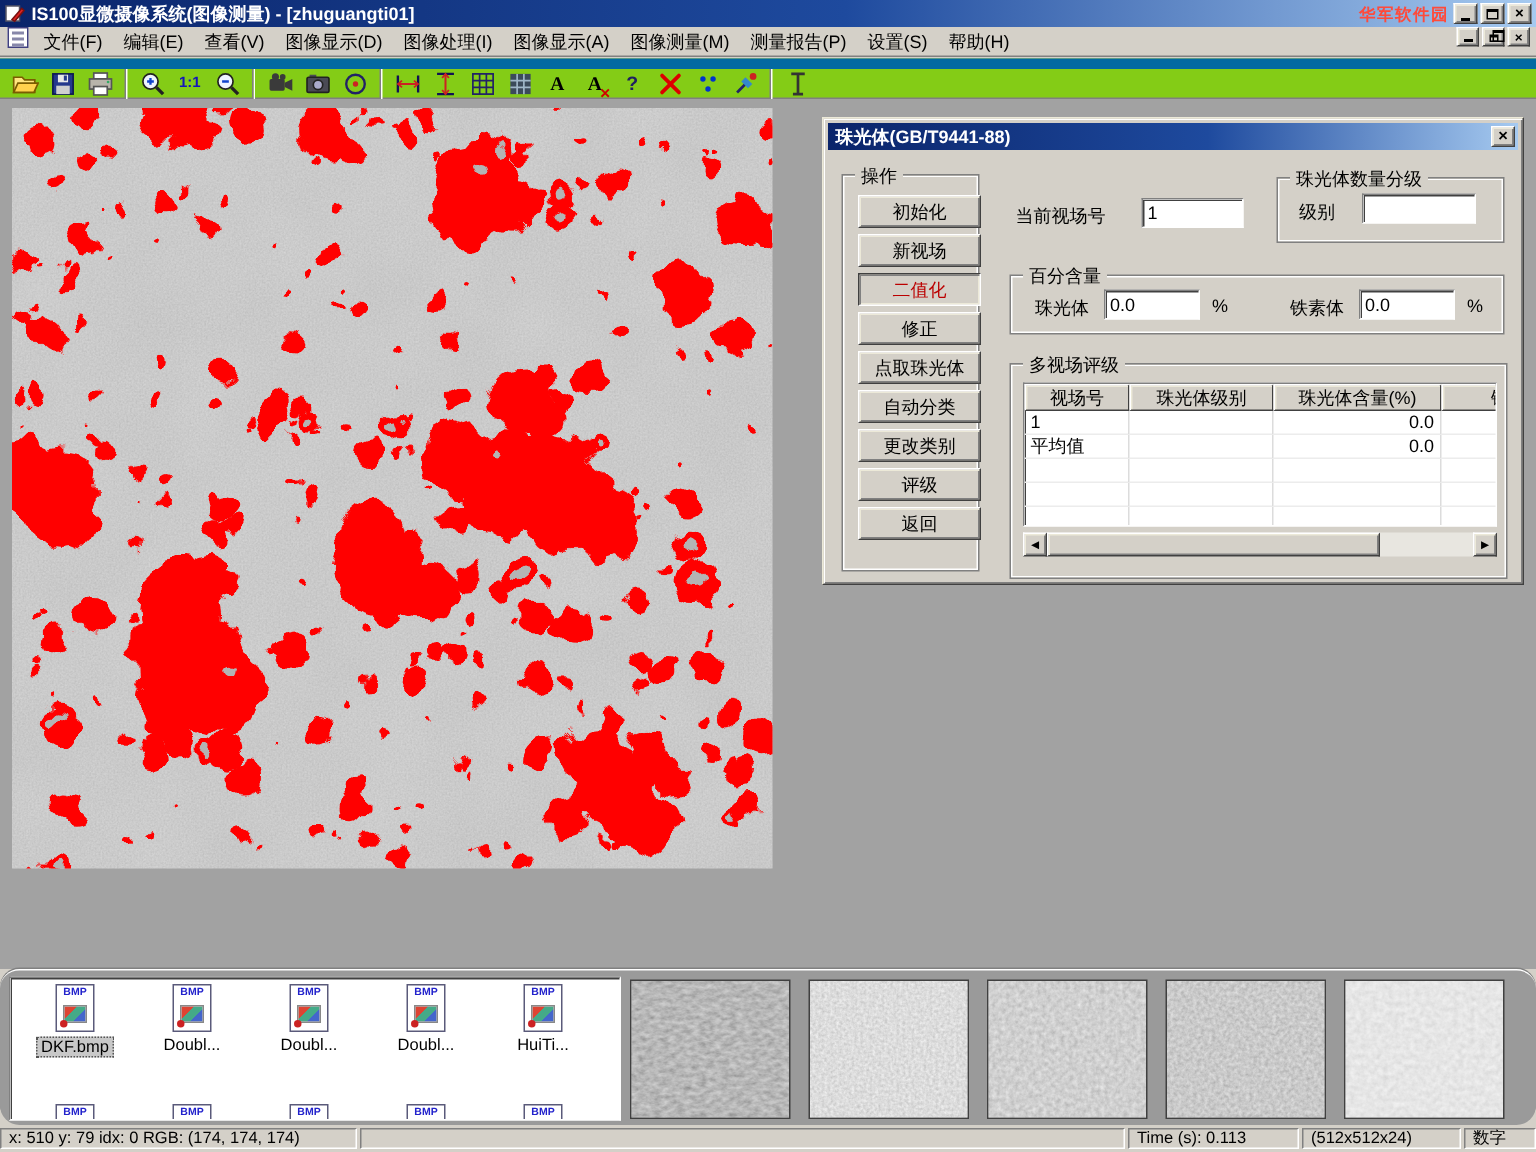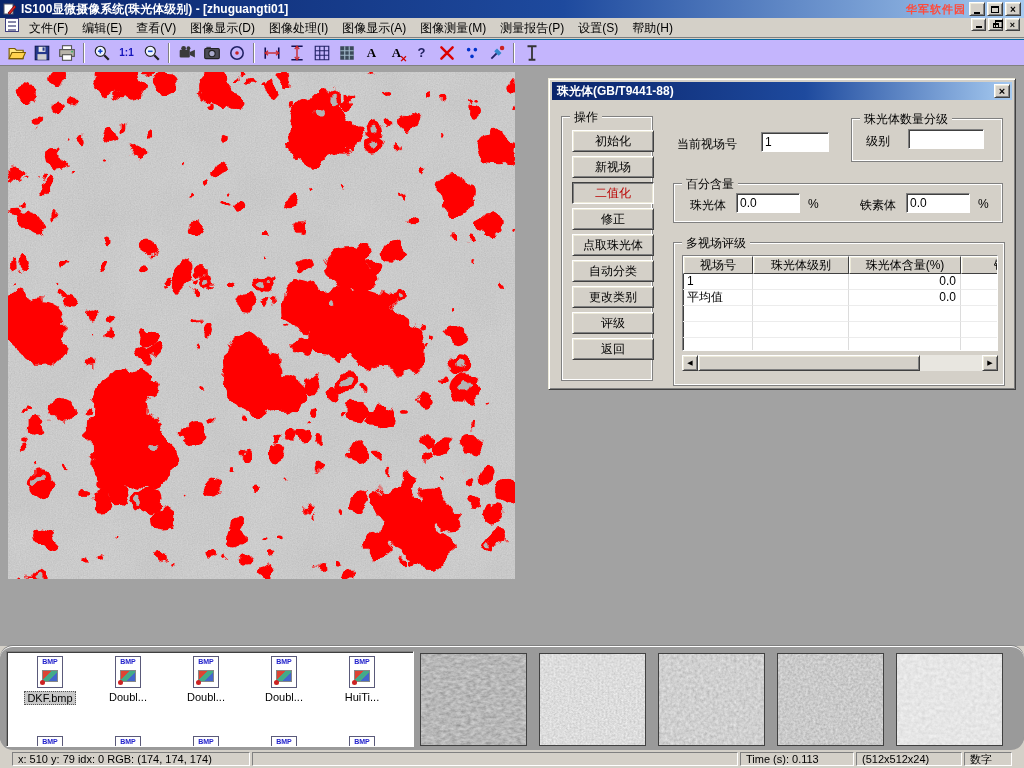--- a/index.html
+++ b/index.html
@@ -29,22 +29,22 @@
   .mdi-doc { width:14px; height:14px; margin:0 3px; background:#fff; border:1px solid #404080; position:relative; }
   .mdi-doc::after { content:""; position:absolute; left:2px; top:2px; width:8px; height:2px; background:#88a; box-shadow:0 4px 0 #88a, 0 8px 0 #88a; }
   .menu-item { padding:2px 7px; white-space:nowrap; }
   .menubar .spacer { flex:1; }
   .mdibtns { display:flex; gap:2px; margin-right:2px; }
   .mdibtn { width:15px; height:13px; display:flex; align-items:center; justify-content:center; font-size:9px; font-weight:bold; }
   .glyph-rest { position:relative; width:6px; height:5px; border:1px solid #000; border-top:2px solid #000; background:#d4d0c8; margin-top:2px; }
   .glyph-rest::before { content:""; position:absolute; left:1px; top:-5px; width:6px; height:5px; border:1px solid #000; border-top:2px solid #000; }
 
   
-  .toolbar { position:absolute; left:0; top:39px; width:100%; height:27px; background:#c4b5fd;
-    border-top:1px solid #0369a1; border-bottom:1px solid #808080; display:flex; align-items:center; padding:0 4px; }
+  .toolbar { position:absolute; left:0; top:39px; width:100%; height:27px; background:#84cc16;
+    border-top:7px solid #0369a1; border-bottom:1px solid #808080; display:flex; align-items:center; padding:0 4px; }
   .tbtn { width:25px; height:24px; display:flex; align-items:center; justify-content:center; }
   .tsep { width:2px; height:20px; border-left:1px solid #808080; border-right:1px solid #fff; margin:0 4px; }
   .tbtn-text { font-weight:bold; color:#1414bb; font-size:10px; }
   .tbtn-A { font-family:"Liberation Serif",serif; font-weight:bold; font-size:13px; color:#000; }
   .tbtn-help { font-weight:bold; font-size:13px; color:#202060; }
   .a-del { position:relative; }
   .a-del::after { content:"✕"; position:absolute; right:-6px; bottom:-3px; color:#d00000; font-size:9px; font-weight:bold; }
 
   
   .workspace { position:absolute; left:0; top:66px; width:100%; height:580px; background:#a2a2a2; }
@@ -104,21 +104,21 @@
     background:linear-gradient(135deg,#dd4433 0%,#dd4433 35%,#44aa88 35%,#44aa88 65%,#4466cc 65%); border:1px solid #888; }
   .bmp-dot { position:absolute; left:2px; bottom:2px; width:5px; height:5px; background:#cc2222; border-radius:50%; }
   .file-name { margin-top:3px; font-size:11px; white-space:nowrap; padding:0 3px; }
   .file-item.selected .file-name { background:#c8c8c8; border:1px dotted #555; padding:0 2px; }
   .thumbs { position:absolute; left:420px; top:4px; height:96px; display:flex; align-items:center; gap:12px; }
   .thumb { width:107px; height:93px; border:1px solid #404040; }
   .thumb svg { display:block; }
 
   
   .statusbar { position:absolute; left:0; top:750px; width:100%; height:18px; background:#d4d0c8;
-    display:flex; align-items:center; gap:2px; padding:0 12px; }
+    display:flex; align-items:center; gap:2px; padding:0 0; }
   .sb-cell { height:14px; line-height:13px; font-size:11px; padding:0 5px; white-space:nowrap; overflow:hidden;
     border:1px solid; border-color:#808080 #ffffff #ffffff #808080; background:#d4d0c8; }
   .sb-pos { width:238px; } .sb-fill { flex:1; } .sb-time { width:114px; } .sb-size { width:106px; } .sb-mode { width:48px; }
 </style>
 </head>
 <body>
 
 <svg width="0" height="0" style="position:absolute">
   <defs>
     <filter id="grain" x="0" y="0" width="100%" height="100%">
@@ -198,21 +198,21 @@
   </defs>
 </svg>
 
 <div class="app">
 
   <div class="titlebar">
     <svg width="14" height="14" viewBox="0 0 14 14">
       <rect x="1" y="2" width="9" height="10" fill="#fff" stroke="#556"></rect>
       <path d="M5 11 L11.5 3.5 L13 5 L6.8 12.2 Z" fill="#d22" stroke="#711"></path>
     </svg>
-    <div class="ttext">IS100显微摄像系统(珠光体级别) - [zhuguangti01]</div>
+    <div class="ttext">IS100显微摄像系统(图像测量) - [zhuguangti01]</div>
     <div class="watermark">华军软件园</div>
     <div class="winbtns">
       <div class="wbtn raised">
           <span class="glyph-min"></span>
         </div>
       <div class="wbtn raised">
           <span class="glyph-max"></span>
         </div>
       <div class="wbtn raised">×</div>
     </div>

